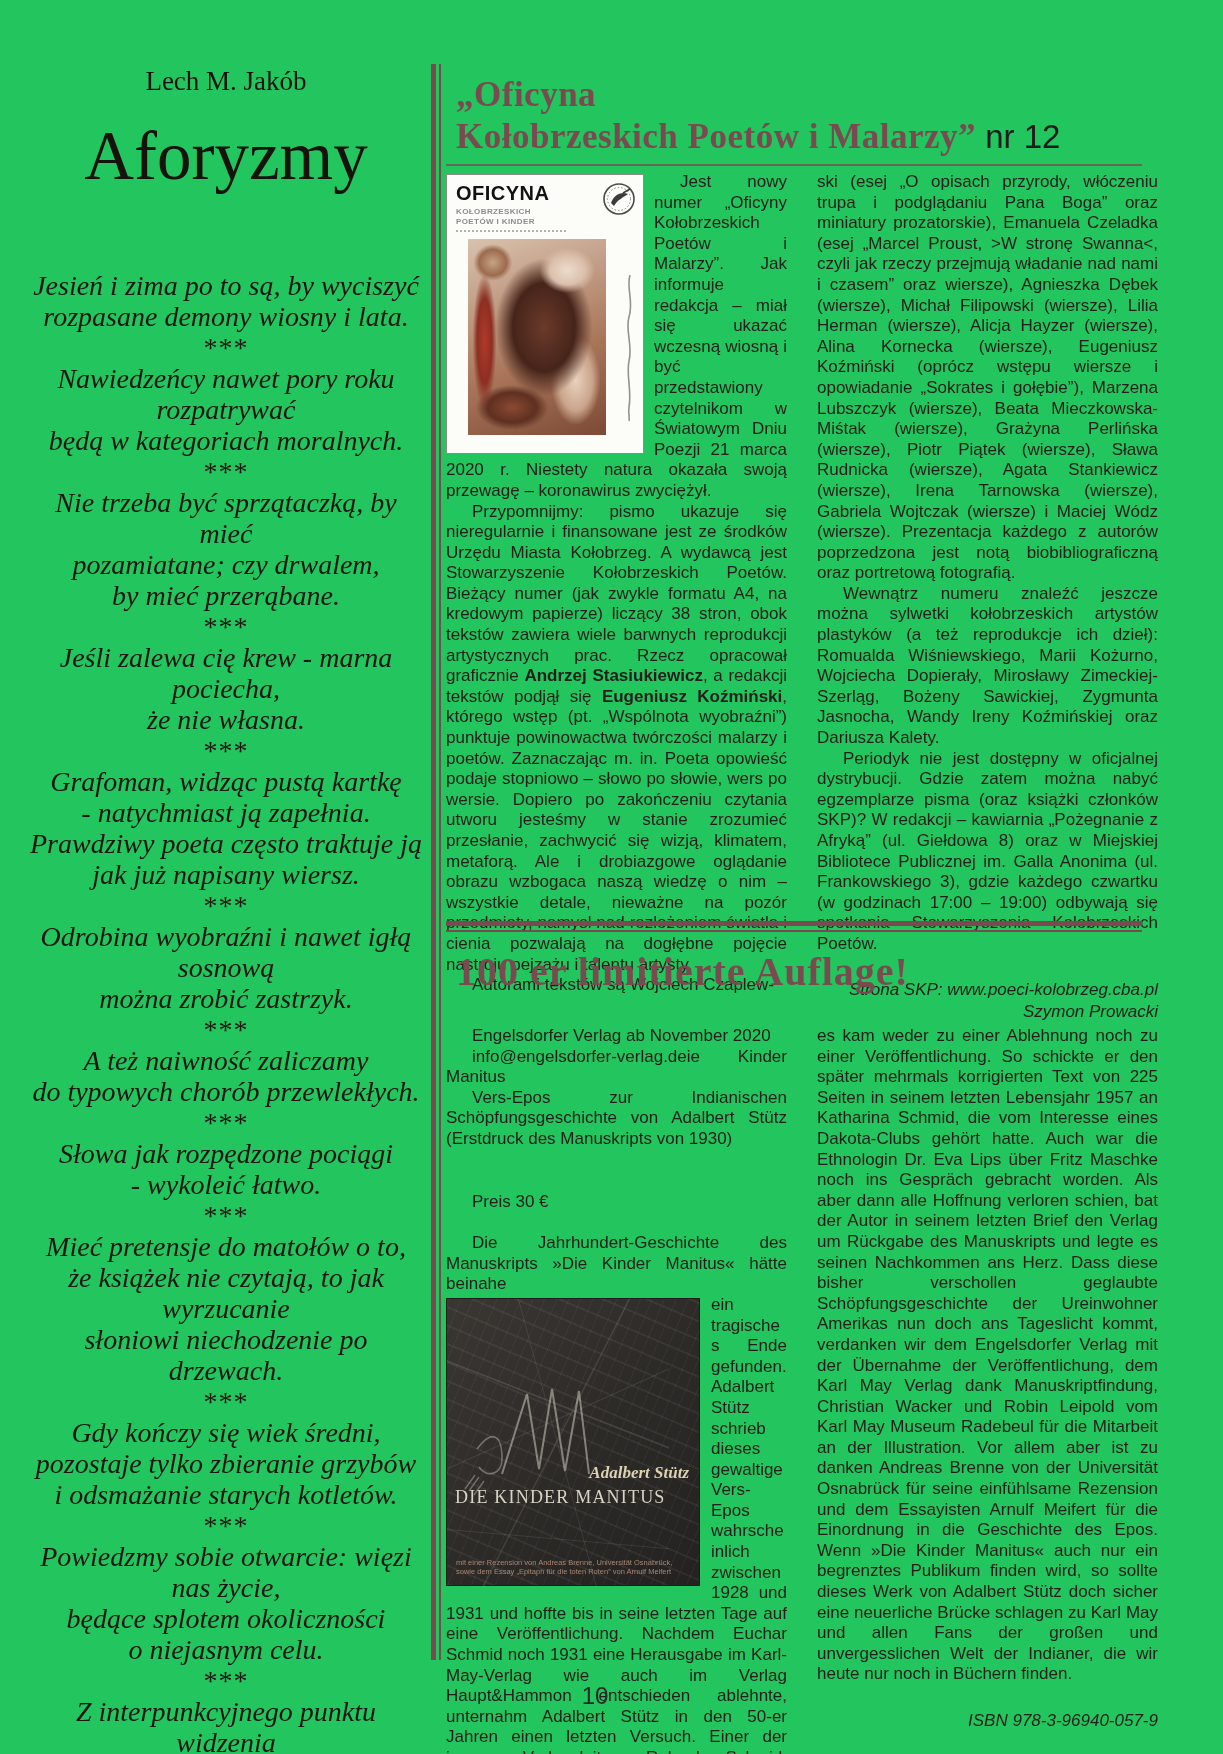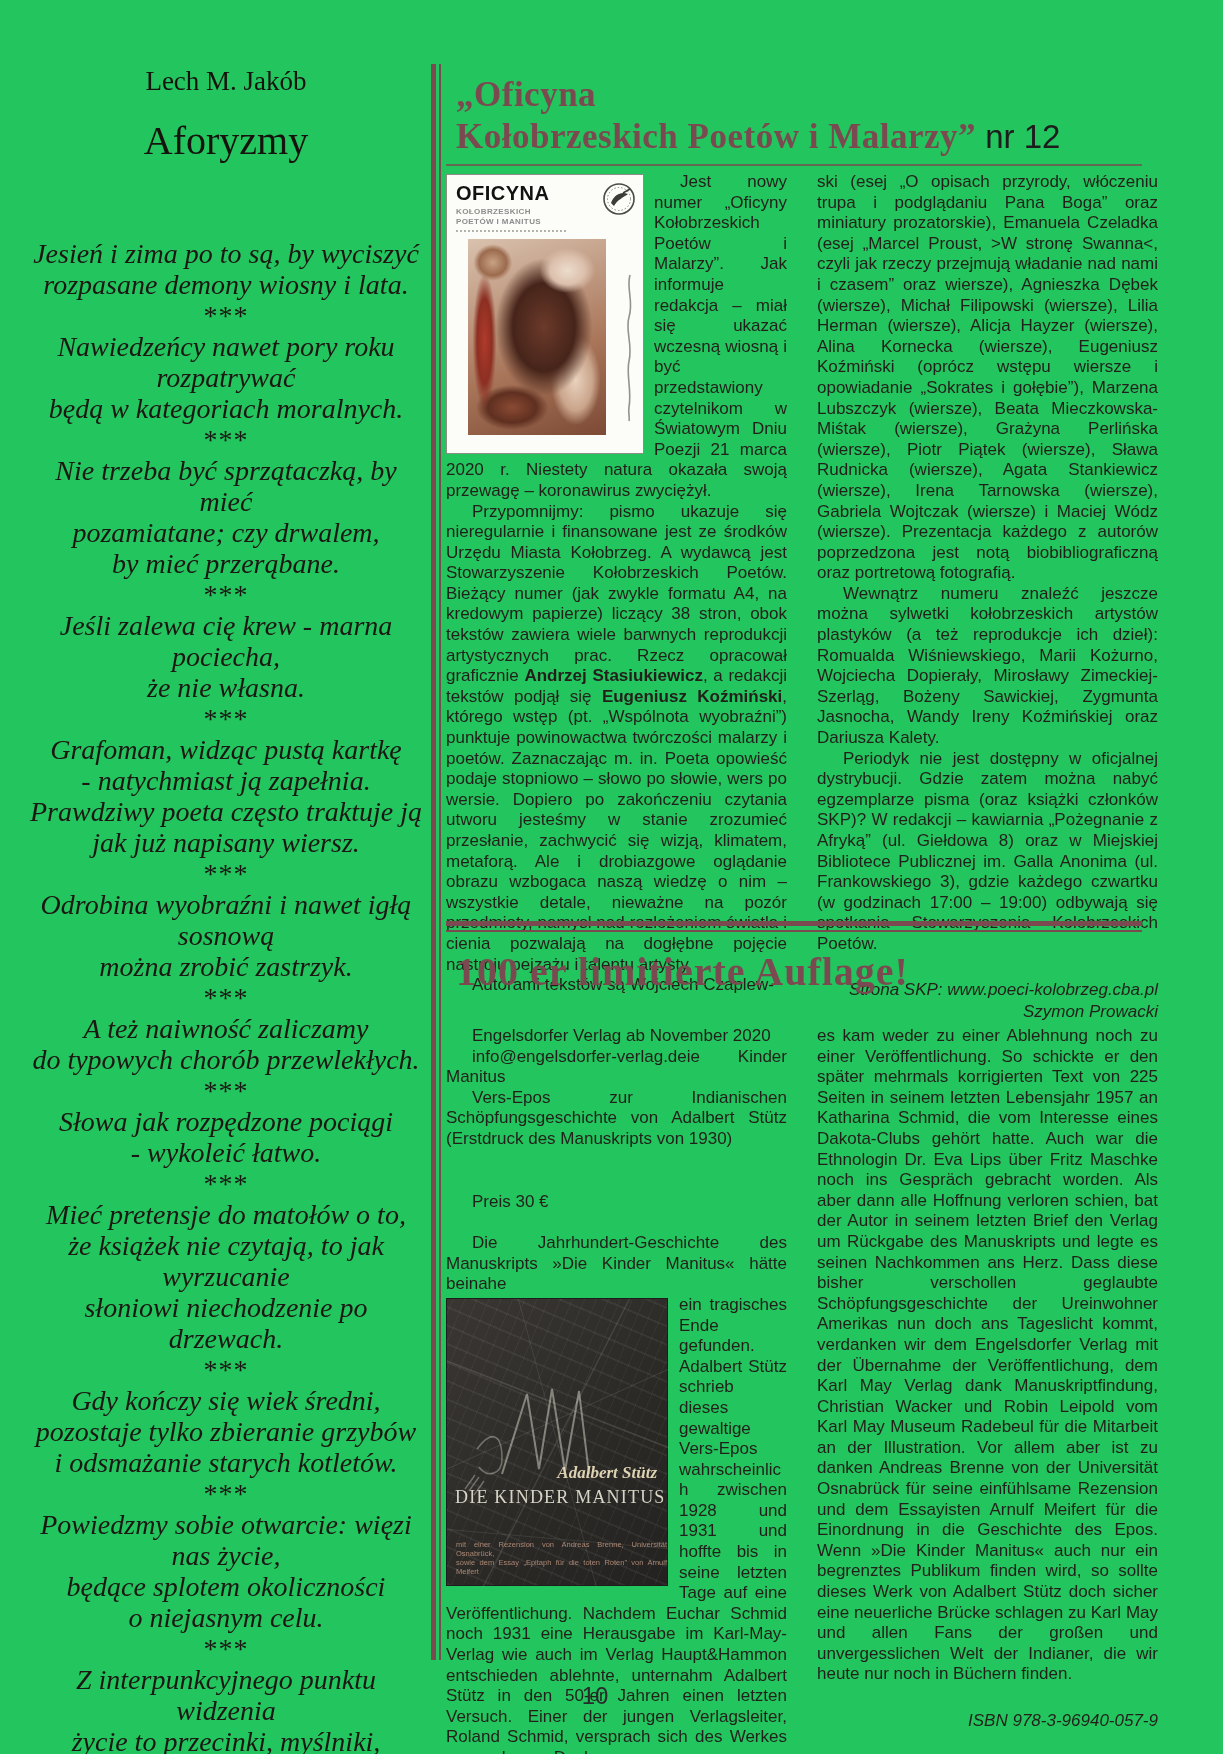--- a/index.html
+++ b/index.html
@@ -7,21 +7,21 @@
     position:relative;
     width:1223px;height:1754px;
     background:#22c55e;
     font-family:"Liberation Sans",sans-serif;
     color:#231f1a;
     overflow:hidden;
   }
   
   .left-col{position:absolute;left:30px;top:66px;width:392px;text-align:center;}
   .author{font-family:"Liberation Serif",serif;font-size:27px;color:#16120e;}
-  .afo-title{font-family:"Liberation Serif",serif;font-size:40px;font-weight:400;margin-top:20px;color:#16120e;}
+  .afo-title{font-family:"Liberation Serif",serif;font-size:69px;font-weight:400;margin-top:20px;color:#16120e;}
   .aphorisms{margin-top:74px;font-family:"Liberation Serif",serif;font-style:italic;font-size:28px;line-height:31px;color:#1c1713;}
   .aph{white-space:pre-line;}
   .aph-sep{font-style:normal;letter-spacing:1px;}
   
   .vrule{position:absolute;left:431px;top:64px;height:1596px;width:10px;}
   .vrule .vthick{position:absolute;left:0;top:0;bottom:0;width:5px;background:#7B4A50;}
   .vrule .vthin{position:absolute;left:8px;top:0;bottom:0;width:2px;background:#7B4A50;}
   
   .main{position:absolute;left:446px;top:0;width:696px;height:1754px;}
   .a1-title{position:absolute;top:74px;left:10px;font-family:"Liberation Serif",serif;font-weight:700;font-size:35px;line-height:42px;color:#7B4A50;letter-spacing:0.5px;}
@@ -55,21 +55,21 @@
       radial-gradient(closest-side at 18% 12%, #c8a284 0%, #9c6b4e 55%, rgba(0,0,0,0) 78%),
       radial-gradient(closest-side at 12% 52%, #b03a2a 0%, #8c2f22 45%, rgba(0,0,0,0) 72%),
       radial-gradient(closest-side at 55% 45%, #6b3a2a 0%, #46241a 50%, rgba(0,0,0,0) 78%),
       radial-gradient(closest-side at 78% 72%, #e9d2be 0%, #caa58c 55%, rgba(0,0,0,0) 82%),
       radial-gradient(closest-side at 32% 86%, #8a4a33 0%, #5f2f20 55%, rgba(0,0,0,0) 82%),
       linear-gradient(160deg, #d9c2ae 0%, #a9765a 60%, #7c4a35 100%);
   }
   .c1-sign{position:absolute;right:7px;top:98px;}
   
   .cover2{
-    float:left;width:222px;height:288px;margin:3px 11px 3px 0;position:relative;box-sizing:border-box;
+    float:left;width:254px;height:288px;margin:3px 11px 3px 0;position:relative;box-sizing:border-box;
     background:
       repeating-linear-gradient(23deg, rgba(255,255,255,0.05) 0 2px, rgba(0,0,0,0) 2px 17px),
       repeating-linear-gradient(-67deg, rgba(255,255,255,0.04) 0 1px, rgba(0,0,0,0) 1px 11px),
       linear-gradient(135deg, #3a3733 0%, #2c2a27 55%, #232220 100%);
     border:1px solid #1e1d1b;
   }
   .c2-lines{position:absolute;left:0;top:0;}
   .c2-author{position:absolute;right:10px;top:164px;font-family:"Liberation Serif",serif;font-style:italic;font-weight:700;font-size:17px;color:#ddd2b2;}
   .c2-title{position:absolute;left:8px;top:188px;font-family:"Liberation Serif",serif;font-size:18px;letter-spacing:1.2px;color:#d8d4c6;white-space:nowrap;}
   .c2-caption{position:absolute;left:9px;bottom:9px;font-size:7.5px;line-height:9px;color:#a98673;white-space:pre-line;margin-top:28px;}
@@ -142,21 +142,21 @@
       <span>„Oficyna</span><br>
       <span>Kołobrzeskich Poetów i Malarzy”</span><span class="nr"> nr 12</span>
     </div>
     <div class="title-rule"></div>
 
     <section class="cols a1-cols">
       <div class="col">
         <figure class="cover1" style="margin:2px 10px 4px 0;">
           <div class="c1-mast">OFICYNA</div>
           <div class="c1-sub">KOŁOBRZESKICH
-POETÓW I MANITUS</div>
+POETÓW I KINDER</div>
           <div class="c1-micro"></div>
           <svg class="c1-logo" width="36" height="36" viewBox="0 0 36 36">
             <circle cx="18" cy="18" r="15" fill="none" stroke="#4a4a48" stroke-width="1.6"></circle>
             <circle cx="18" cy="18" r="11.5" fill="none" stroke="#6a6a66" stroke-width="0.8" stroke-dasharray="1.5 2"></circle>
             <path d="M10,22 C13,13 21,10 27,13 C23,16 16,19 13,25 Z" fill="#3c3c3a"></path>
             <path d="M22,12 L29,8" stroke="#3c3c3a" stroke-width="1.6"></path>
           </svg>
           <div class="c1-paint"></div>
           <svg class="c1-sign" width="12" height="150" viewBox="0 0 12 150">
             <path d="M6,2 C2,16 10,28 5,44 C1,58 9,72 5,88 C2,102 8,118 5,134 C4,140 6,145 5,148" fill="none" stroke="#93938d" stroke-width="1.6"></path>

